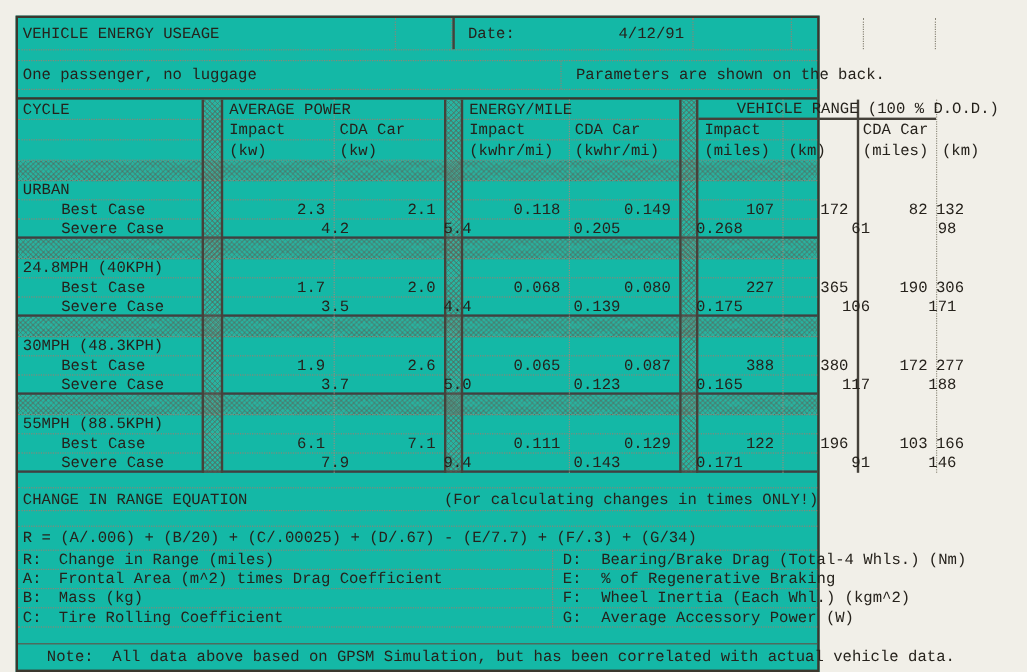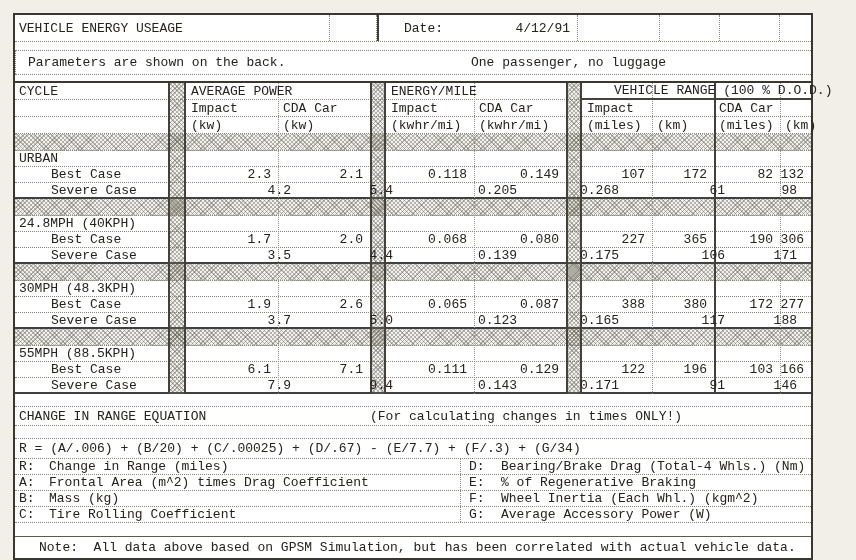--- a/index.html
+++ b/index.html
@@ -3,36 +3,36 @@
 <meta charset="utf-8">
 <style>
   html,body{margin:0;padding:0;}
   body{
     width:856px;height:560px;overflow:hidden;
     background:#f1efe8;
     font-family:"Liberation Mono","DejaVu Sans Mono",monospace;
     font-size:13px;color:#26221c;
   }
   .sheet{
-    position:absolute;left:13px;top:13px;width:800px;
-    background:#ffffff;
+    position:absolute;left:13px;top:13px;width:670px;
+    background:#14b8a6;
     border:2px solid #3b372e;
     box-sizing:border-box;
   }
   
   .row{display:grid;align-items:center;border-bottom:1px dotted #8a8678;box-sizing:border-box;}
   .c{height:100%;display:flex;align-items:center;overflow:visible;white-space:nowrap;position:relative;z-index:2;box-sizing:border-box;}
   .num{justify-content:flex-end;padding-right:7px;}
   .lbl{padding-left:4px;}
   .ind{padding-left:36px;}
   
   .t1{grid-template-columns:315px 47px 88px 113px 82px 60px 60px 1fr;height:27px;}
   .t3{grid-template-columns:452px 1fr;height:24px;}
   .dr{border-right:1px dotted #8a8678;}
-  .slb{border-left:2px solid #45413a;padding-left:25px;}
+  .slb{border-left:2px solid #45413a;padding-left:11px;}
   .dlb{border-left:1px dotted #8a8678;}
   .emptyrow8{height:8px;border-bottom:1px dotted #8a8678;}
   .emptyrow6{height:6px;}
   .emptyrow12{height:12px;border-bottom:1px dotted #8a8678;}
   .gaprow{height:13px;border-bottom:1px solid #5d594d;}
   
   .maintable{position:relative;border-top:2px solid #3b372e;}
   .mrow{grid-template-columns:153px 18px 92px 92px 16px 88px 92px 16px 70px 62px 66px 1fr;}
   .h17{height:17px;}
   .h16{height:16px;}
@@ -73,22 +73,22 @@
     <div class="c dr"></div>
     <div class="c slb">Date:</div>
     <div class="c num dr">4/12/91</div>
     <div class="c dr"></div>
     <div class="c dr"></div>
     <div class="c dr"></div>
     <div class="c"></div>
   </div>
   <div class="emptyrow8"></div>
   <div class="row t3">
+    <div class="c lbl">One passenger, no luggage</div>
     <div class="c dlb" style="padding-left:12px;">Parameters are shown on the back.</div>
-    <div class="c lbl">One passenger, no luggage</div>
   </div>
   <div class="emptyrow6"></div>
 
   <div class="maintable">
 
     <div class="ovl hatch hcol" style="left:153px;width:18px;"></div>
     <div class="ovl hatch hcol" style="left:355px;width:16px;"></div>
     <div class="ovl hatch hcol" style="left:551px;width:16px;"></div>
     <div class="ovl vsolid" style="left:699px;"></div>
     <div class="ovl vdot" style="left:263px;"></div>

